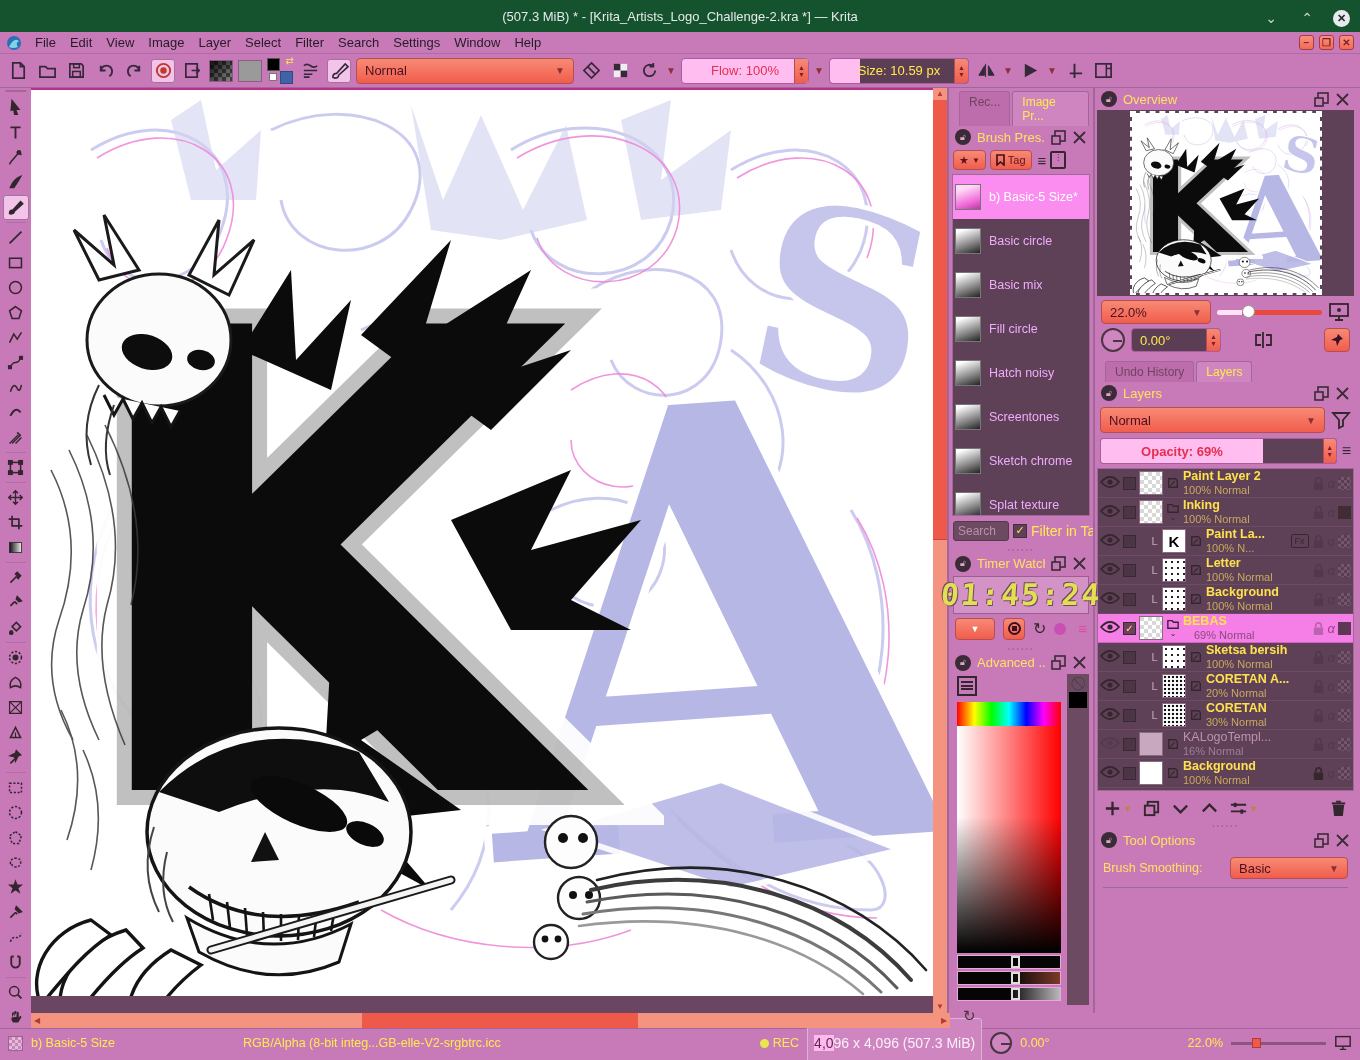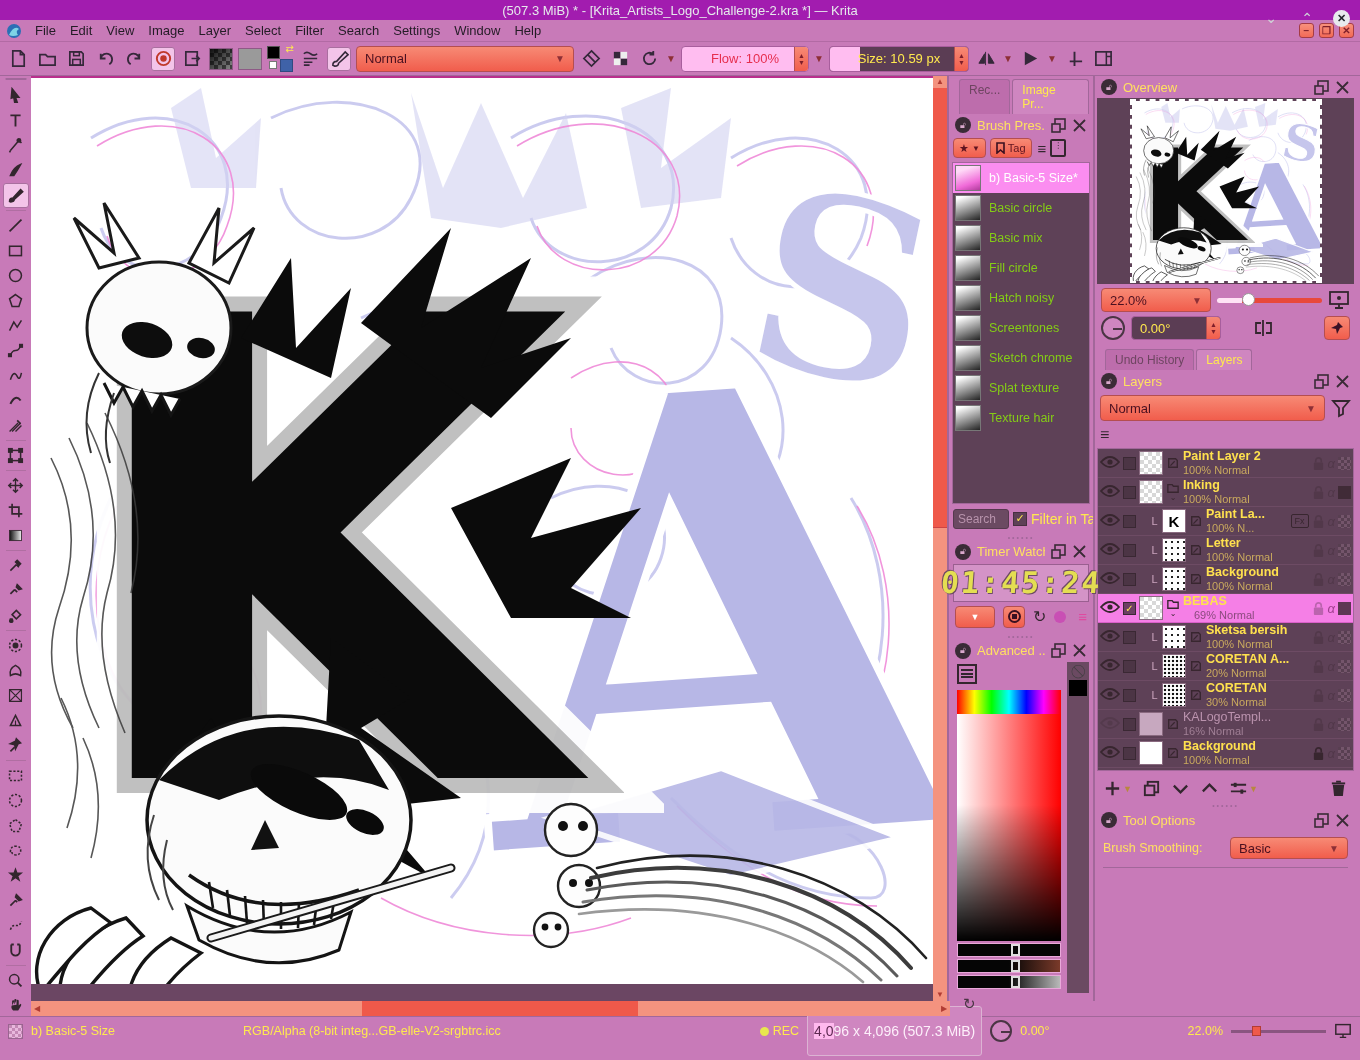--- a/index.html
+++ b/index.html
@@ -1,20 +1,20 @@
 <!DOCTYPE html>
 <html><head>
 <meta charset="utf-8">
 <style>
   * { margin:0; padding:0; box-sizing:border-box; user-select:none; }
   html,body { width:1360px; height:1060px; overflow:hidden; }
   body { font-family:"Liberation Sans", sans-serif; background:#c87ab8; font-size:13px; color:#2e2230; }
 
   
-  .titlebar { height:20px; background:#a21caf; display:flex; align-items:center; justify-content:center; position:relative; }
+  .titlebar { height:32px; background:#14532d; display:flex; align-items:center; justify-content:center; position:relative; }
   .titlebar .title { color:#e6e9ec; font-size:13px; }
   .title-btns { position:absolute; right:10px; top:0; height:36px; display:flex; align-items:center; gap:16px; color:#cfd3d7; }
   .tb-btn { width:20px; height:20px; display:flex; align-items:center; justify-content:center; font-size:14px; cursor:pointer; }
   .tb-close { background:#e8ebee; color:#22272d; border-radius:50%; width:17px; height:17px; font-size:11px; font-weight:bold; }
 
   
   .menubar { height:22px; background:#c87ab8; display:flex; align-items:center; padding:0 6px; gap:2px; border-bottom:1px solid #b26aa4; }
   .krita-logo { width:16px; height:16px; margin-right:4px; }
   .menu-item { padding:1px 7px; color:#241c26; font-size:13px; cursor:pointer; border-radius:2px; }
   .mdi-btns { margin-left:auto; display:flex; gap:5px; }
@@ -75,23 +75,23 @@
   .ph-ico { width:15px; height:15px; color:#3a2b36; cursor:pointer; flex:none; }
   .ph-ico svg { width:100%; height:100%; }
   .lock-circ { width:16px; height:16px; border-radius:50%; background:#3a2b36; color:#d9a8cc; font-size:9px; display:flex; align-items:center; justify-content:center; flex:none; }
 
   
   .bp-toolbar { display:flex; align-items:center; gap:4px; padding:2px 4px; }
   .bp-btn { background:linear-gradient(#f78a75,#f15d4c); border:1px solid #b44e50; border-radius:4px; height:20px; display:flex; align-items:center; color:#5e1420; font-size:11px; padding:0 5px; gap:3px; cursor:pointer; }
   .bp-menu { color:#33262e; font-size:15px; cursor:pointer; margin-left:2px; }
   .bp-zip { width:16px; height:18px; border:2px solid #33262e; border-radius:2px; font-size:8px; color:#33262e; text-align:center; cursor:pointer; }
   .bp-list { background:#5e4157; border:1px solid #a2679a; margin:2px 3px; flex:1; overflow:hidden; }
-  .bp-item { display:flex; align-items:center; gap:8px; height:30px; padding:1px 2px; cursor:pointer; }
+  .bp-item { display:flex; align-items:center; gap:8px; height:44px; padding:1px 2px; cursor:pointer; }
   .bp-item .thumb { width:26px; height:26px; flex:none; border:1px solid #777; background:linear-gradient(160deg,#fff 10%,#888 60%,#222 100%); }
-  .bp-item .lbl { color:#84cc16; font-size:12.5px; white-space:nowrap; overflow:hidden; }
+  .bp-item .lbl { color:#f0abfc; font-size:12.5px; white-space:nowrap; overflow:hidden; }
   .bp-item.sel { background:#fb8df0; }
   .bp-item.sel .lbl { color:#fff; }
   .bp-item.sel .thumb { background:linear-gradient(160deg,#ffd9f7 20%,#f06ad8 70%,#b23c9d 100%); }
   .bp-search-row { display:flex; align-items:center; gap:4px; padding:3px 4px 5px 4px; }
   .bp-search { width:56px; height:20px; background:#6b4a62; border:1px solid #55394e; border-radius:3px; color:#b893ac; font-size:12px; padding:0 4px; font-family:"Liberation Sans",sans-serif; }
   .bp-search::placeholder { color:#b893ac; }
   .chk { width:14px; height:14px; background:#5e4157; border:1px solid #463040; display:flex; align-items:center; justify-content:center; color:#ffe94e; font-size:11px; cursor:pointer; flex:none; }
   .bp-filter-lbl { color:#ffe94e; font-size:14px; white-space:nowrap; }
 
   .splitter { height:7px; display:flex; align-items:center; justify-content:center; color:#a2679a; font-size:7px; letter-spacing:2px; }
@@ -942,20 +942,25 @@
     <div class="lay-blend-row">
       <div class="combo" style="flex:1;height:26px">
           <span>Normal</span>
           <span class="arrow">▼</span>
         </div>
       <svg class="funnel" viewBox="0 0 20 20">
           <path d="M2,3 h16 l-6,7 v6 l-4,2 v-8 z" fill="none" stroke="currentColor" stroke-width="1.8"></path>
         </svg>
     </div>
     <div class="opacity-row">
+      <div class="opacity-widget">
+        <div class="fill"></div>
+        <div class="txt"><span>Opacity:</span>&nbsp;<span>69%</span></div>
+        <div class="spin">▲<br>▼</div>
+      </div>
       <div class="ham">≡</div>
     </div>
     <div class="layer-list" id="layer-list">
         <div class="layer-row">
           <div class="lr-eye"><svg viewBox="0 0 20 14">
               <path d="M1,7 Q10,-3 19,7 Q10,17 1,7 Z" fill="none" stroke="currentColor" stroke-width="1.8"></path>
               <circle cx="10" cy="7" r="2.6" fill="currentColor"></circle>
             </svg></div>
           <div class="lr-chk"></div>
           <div class="lr-thumb checker"></div>

